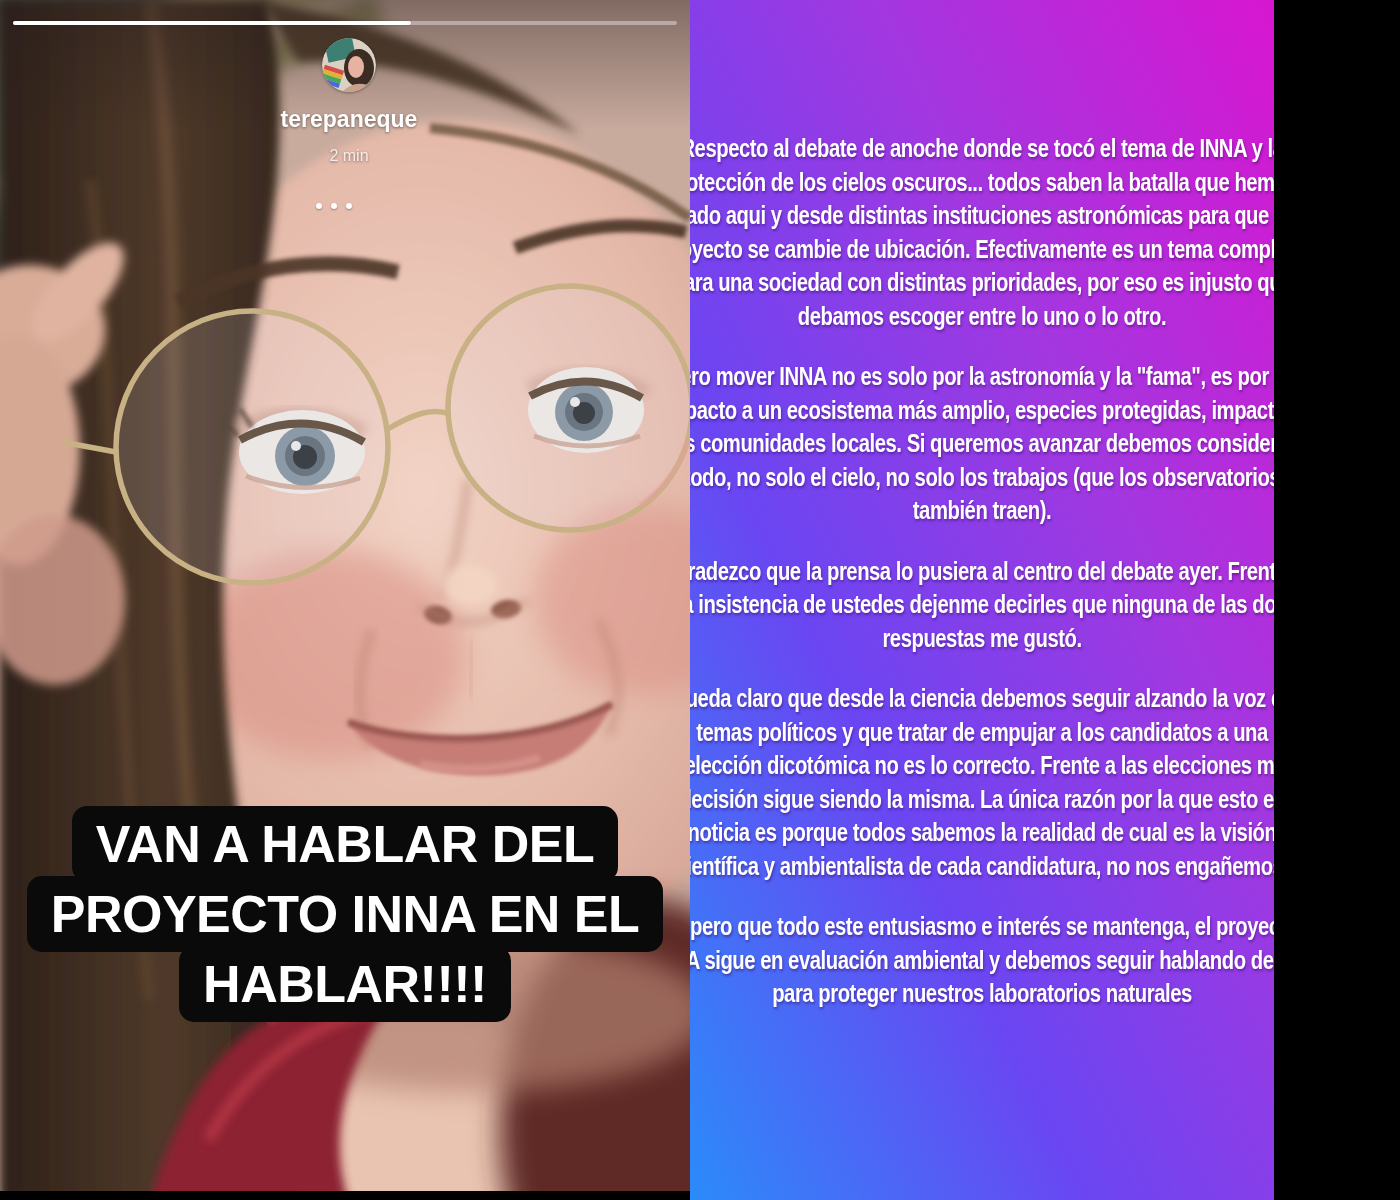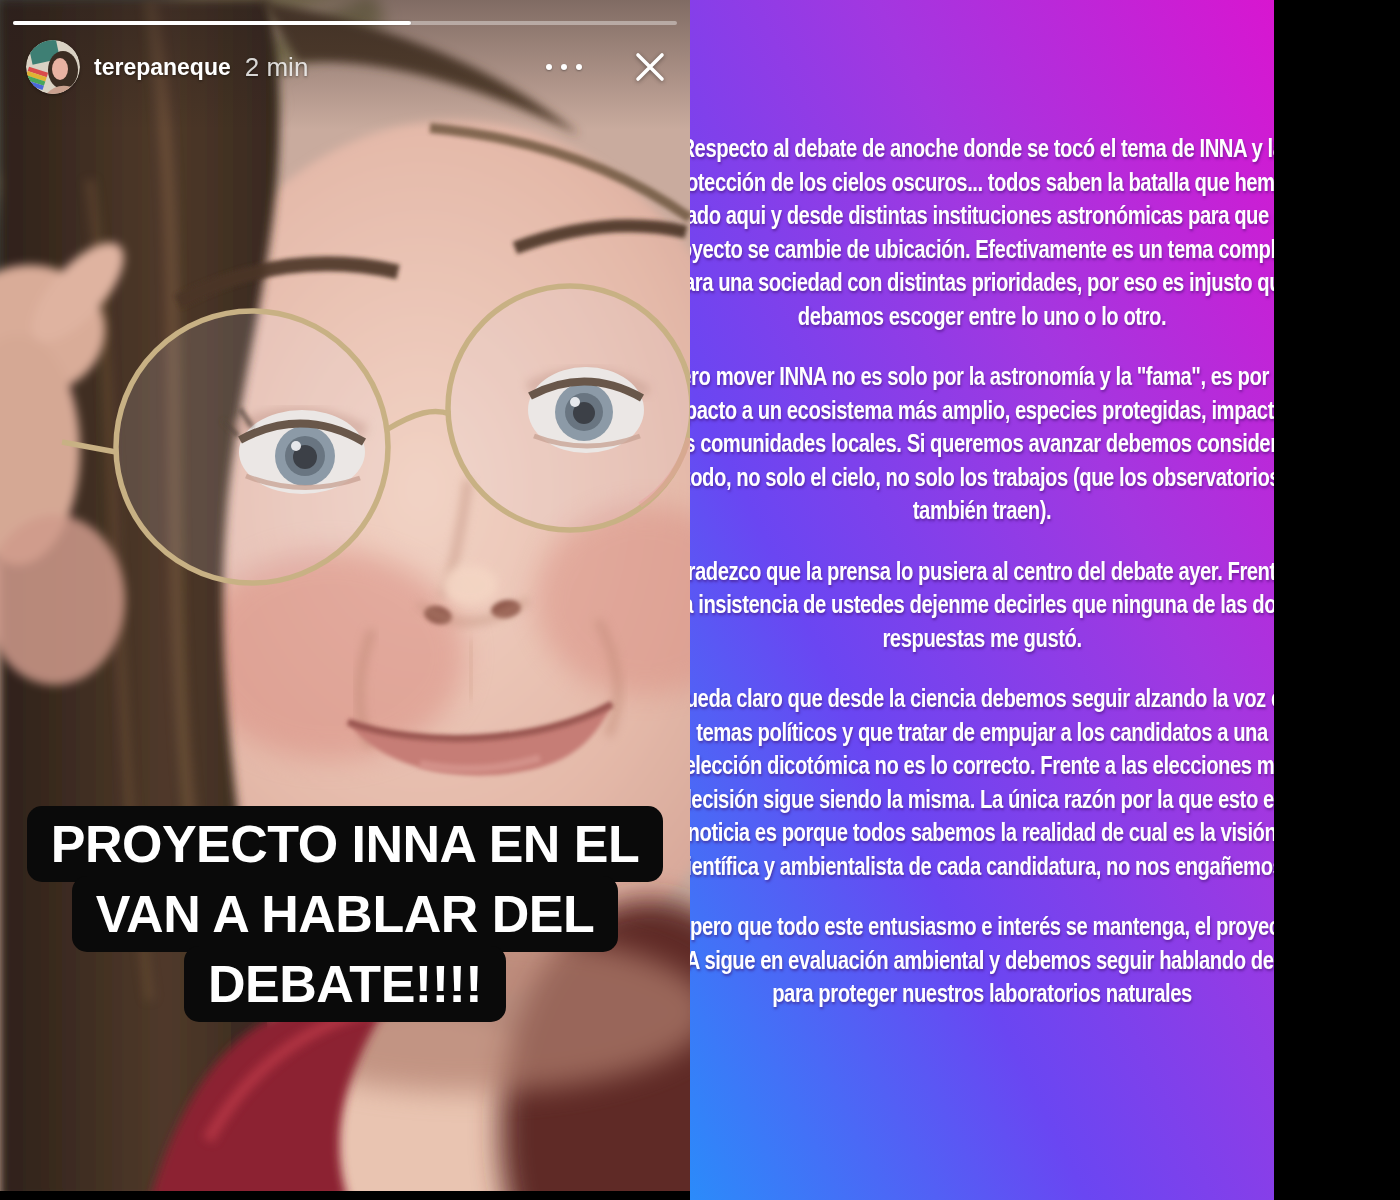--- a/index.html
+++ b/index.html
@@ -8,26 +8,26 @@
 
   
   .story-panel{position:relative;width:690px;height:1200px;overflow:hidden;background:#2a211d;flex:none;}
   .photo-svg{position:absolute;inset:0;width:100%;height:100%;display:block;}
 
   .progress{position:absolute;top:21px;left:13px;right:13px;height:4px;border-radius:3px;
     background:rgba(255,255,255,.38);}
   .progress-fill{height:100%;border-radius:3px;background:#fff;box-shadow:0 0 2px rgba(0,0,0,.25);}
 
   .header{position:absolute;top:38px;left:0;right:0;height:58px;display:flex;align-items:center;
-    padding:0 18px 0 26px;gap:14px;}
+    padding:0 18px 0 26px;gap:14px;flex-direction:column;}
   .avatar{width:54px;height:54px;border-radius:50%;overflow:hidden;flex:none;
     box-shadow:0 1px 3px rgba(0,0,0,.35);cursor:pointer;}
   .avatar svg{display:block;}
   .username{color:#fff;font-weight:700;font-size:23px;text-shadow:0 1px 3px rgba(0,0,0,.45);cursor:pointer;}
-  .time{color:rgba(255,255,255,.82);font-size:26px;text-shadow:0 1px 3px rgba(0,0,0,.45);}
+  .time{color:rgba(255,255,255,.82);font-size:16px;text-shadow:0 1px 3px rgba(0,0,0,.45);}
   .spacer{flex:1;}
   .dots{display:flex;gap:9px;margin-right:30px;padding:10px 2px;cursor:pointer;}
   .dots i{width:6px;height:6px;border-radius:50%;background:#fff;box-shadow:0 1px 2px rgba(0,0,0,.35);}
   .close{width:44px;height:44px;cursor:pointer;filter:drop-shadow(0 1px 2px rgba(0,0,0,.4));}
 
   .overlay-text{position:absolute;top:806px;left:0;right:0;text-align:center;}
   .overlay-text span{display:block;width:fit-content;margin:-6px auto 0;background:#0a0a0a;color:#fff;
     font-weight:700;font-size:52px;letter-spacing:-.5px;line-height:64px;padding:6px 24px;
     border-radius:15px;white-space:nowrap;}
   .overlay-text span:first-child{margin-top:0;}
@@ -202,23 +202,23 @@
           <i></i>
           <i></i>
           <i></i>
         </span>
       <svg class="close" viewBox="0 0 44 44">
         <path d="M10,10 L34,34 M34,10 L10,34" stroke="#fff" stroke-width="3.6" stroke-linecap="round" fill="none"></path>
       </svg>
     </div>
 
     <div class="overlay-text">
+      <span>VAN A HABLAR DEL</span>
       <span>PROYECTO INNA EN EL</span>
-      <span>VAN A HABLAR DEL</span>
-      <span>DEBATE!!!!</span>
+      <span>HABLAR!!!!</span>
     </div>
 
     <div class="bottom-bar"></div>
   </div>
 
   <div class="gradient-panel">
     <div class="text-wrap">
       <p>Respecto al debate de anoche donde se tocó el tema de INNA y la
 protección de los cielos oscuros... todos saben la batalla que hemos
 dado aqui y desde distintas instituciones astronómicas para que el

